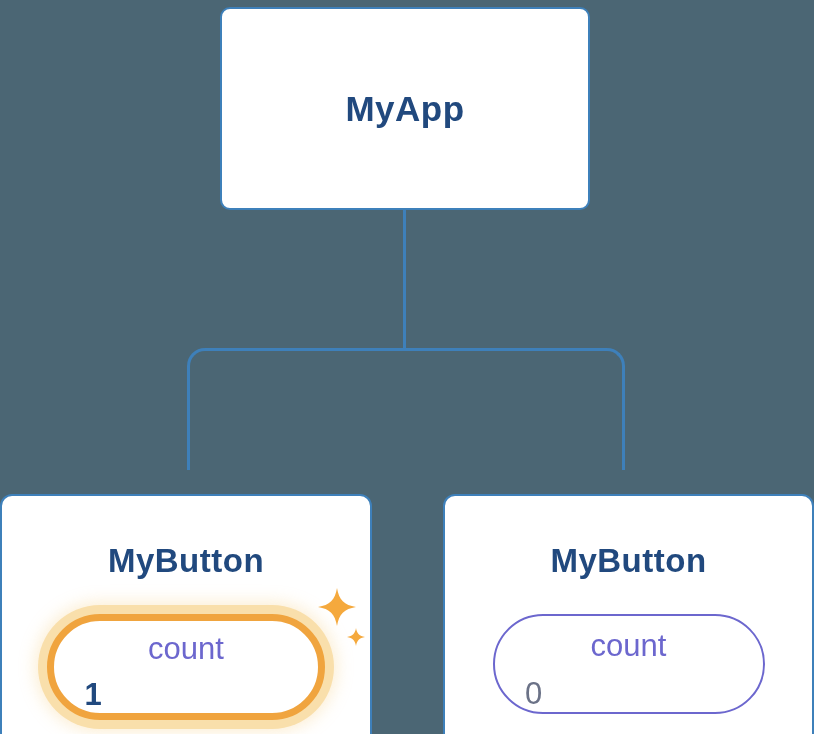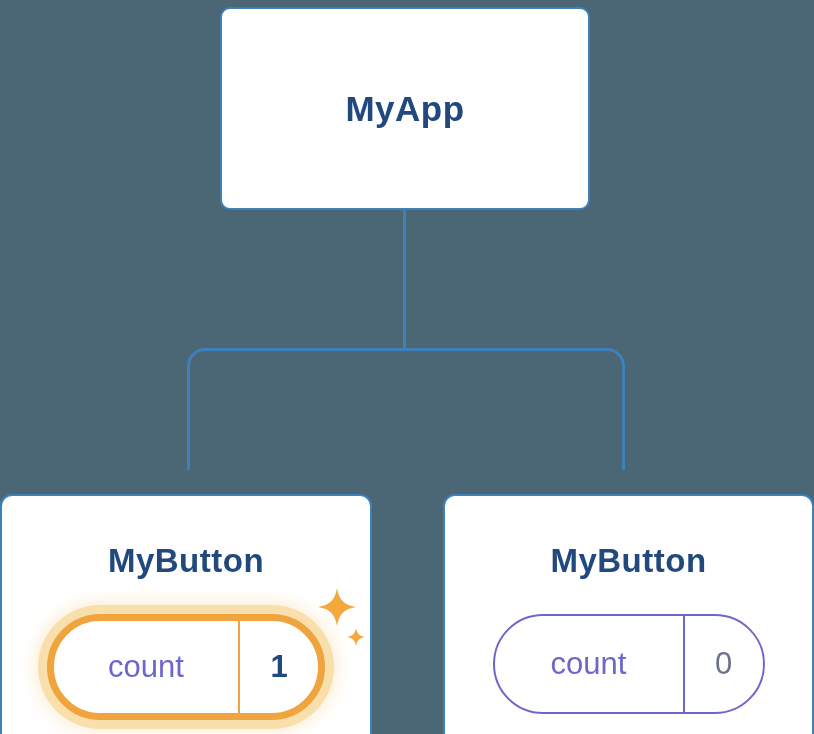--- a/index.html
+++ b/index.html
@@ -65,20 +65,21 @@
     color: var(--title-text, #21497E);
     letter-spacing: 0.5px;
   }
 
   .pill {
     display: flex; align-items: stretch;
     background: #fff;
     border-radius: 70px;
     margin-top: 34px;
     overflow: hidden;
+    flex-direction: column;
   }
 
   .pill-highlight {
     width: 278px; height: 106px;
     border: 7px solid var(--highlight-border, #F0A43E);
     box-shadow: 0 0 0 9px var(--highlight-glow, #F9DFAB),
                 0 0 16px 12px rgba(247, 206, 130, 0.35);
   }
 
   .pill-normal {

